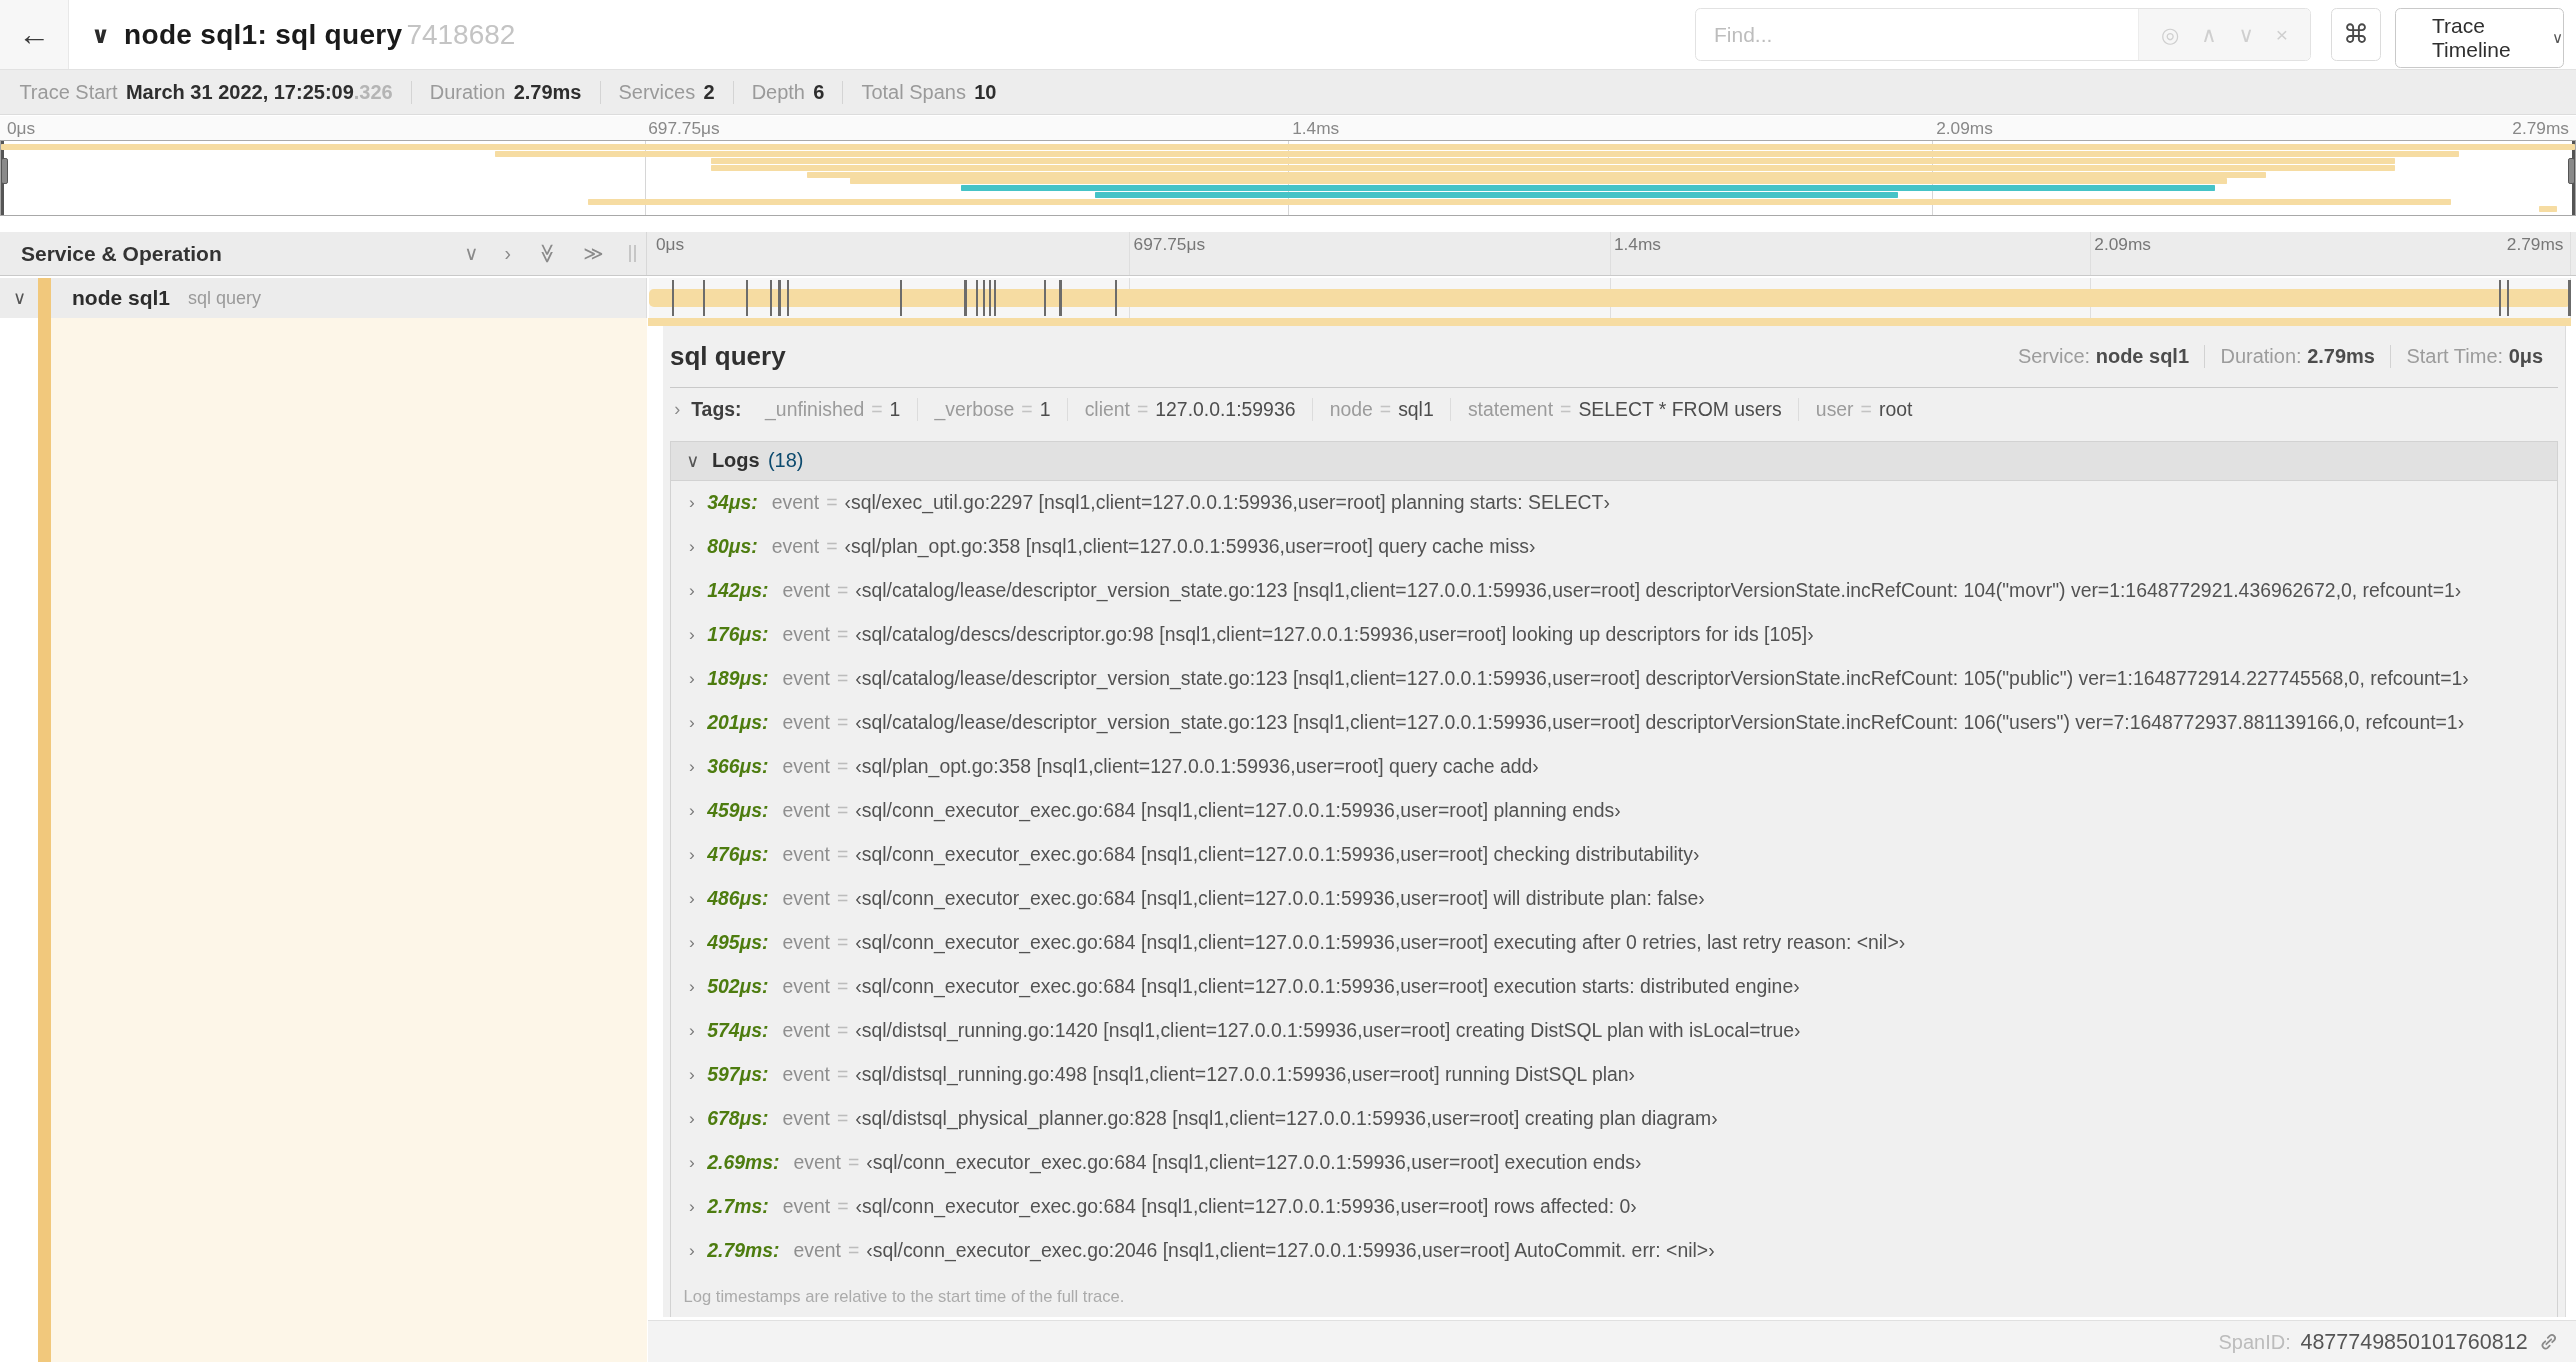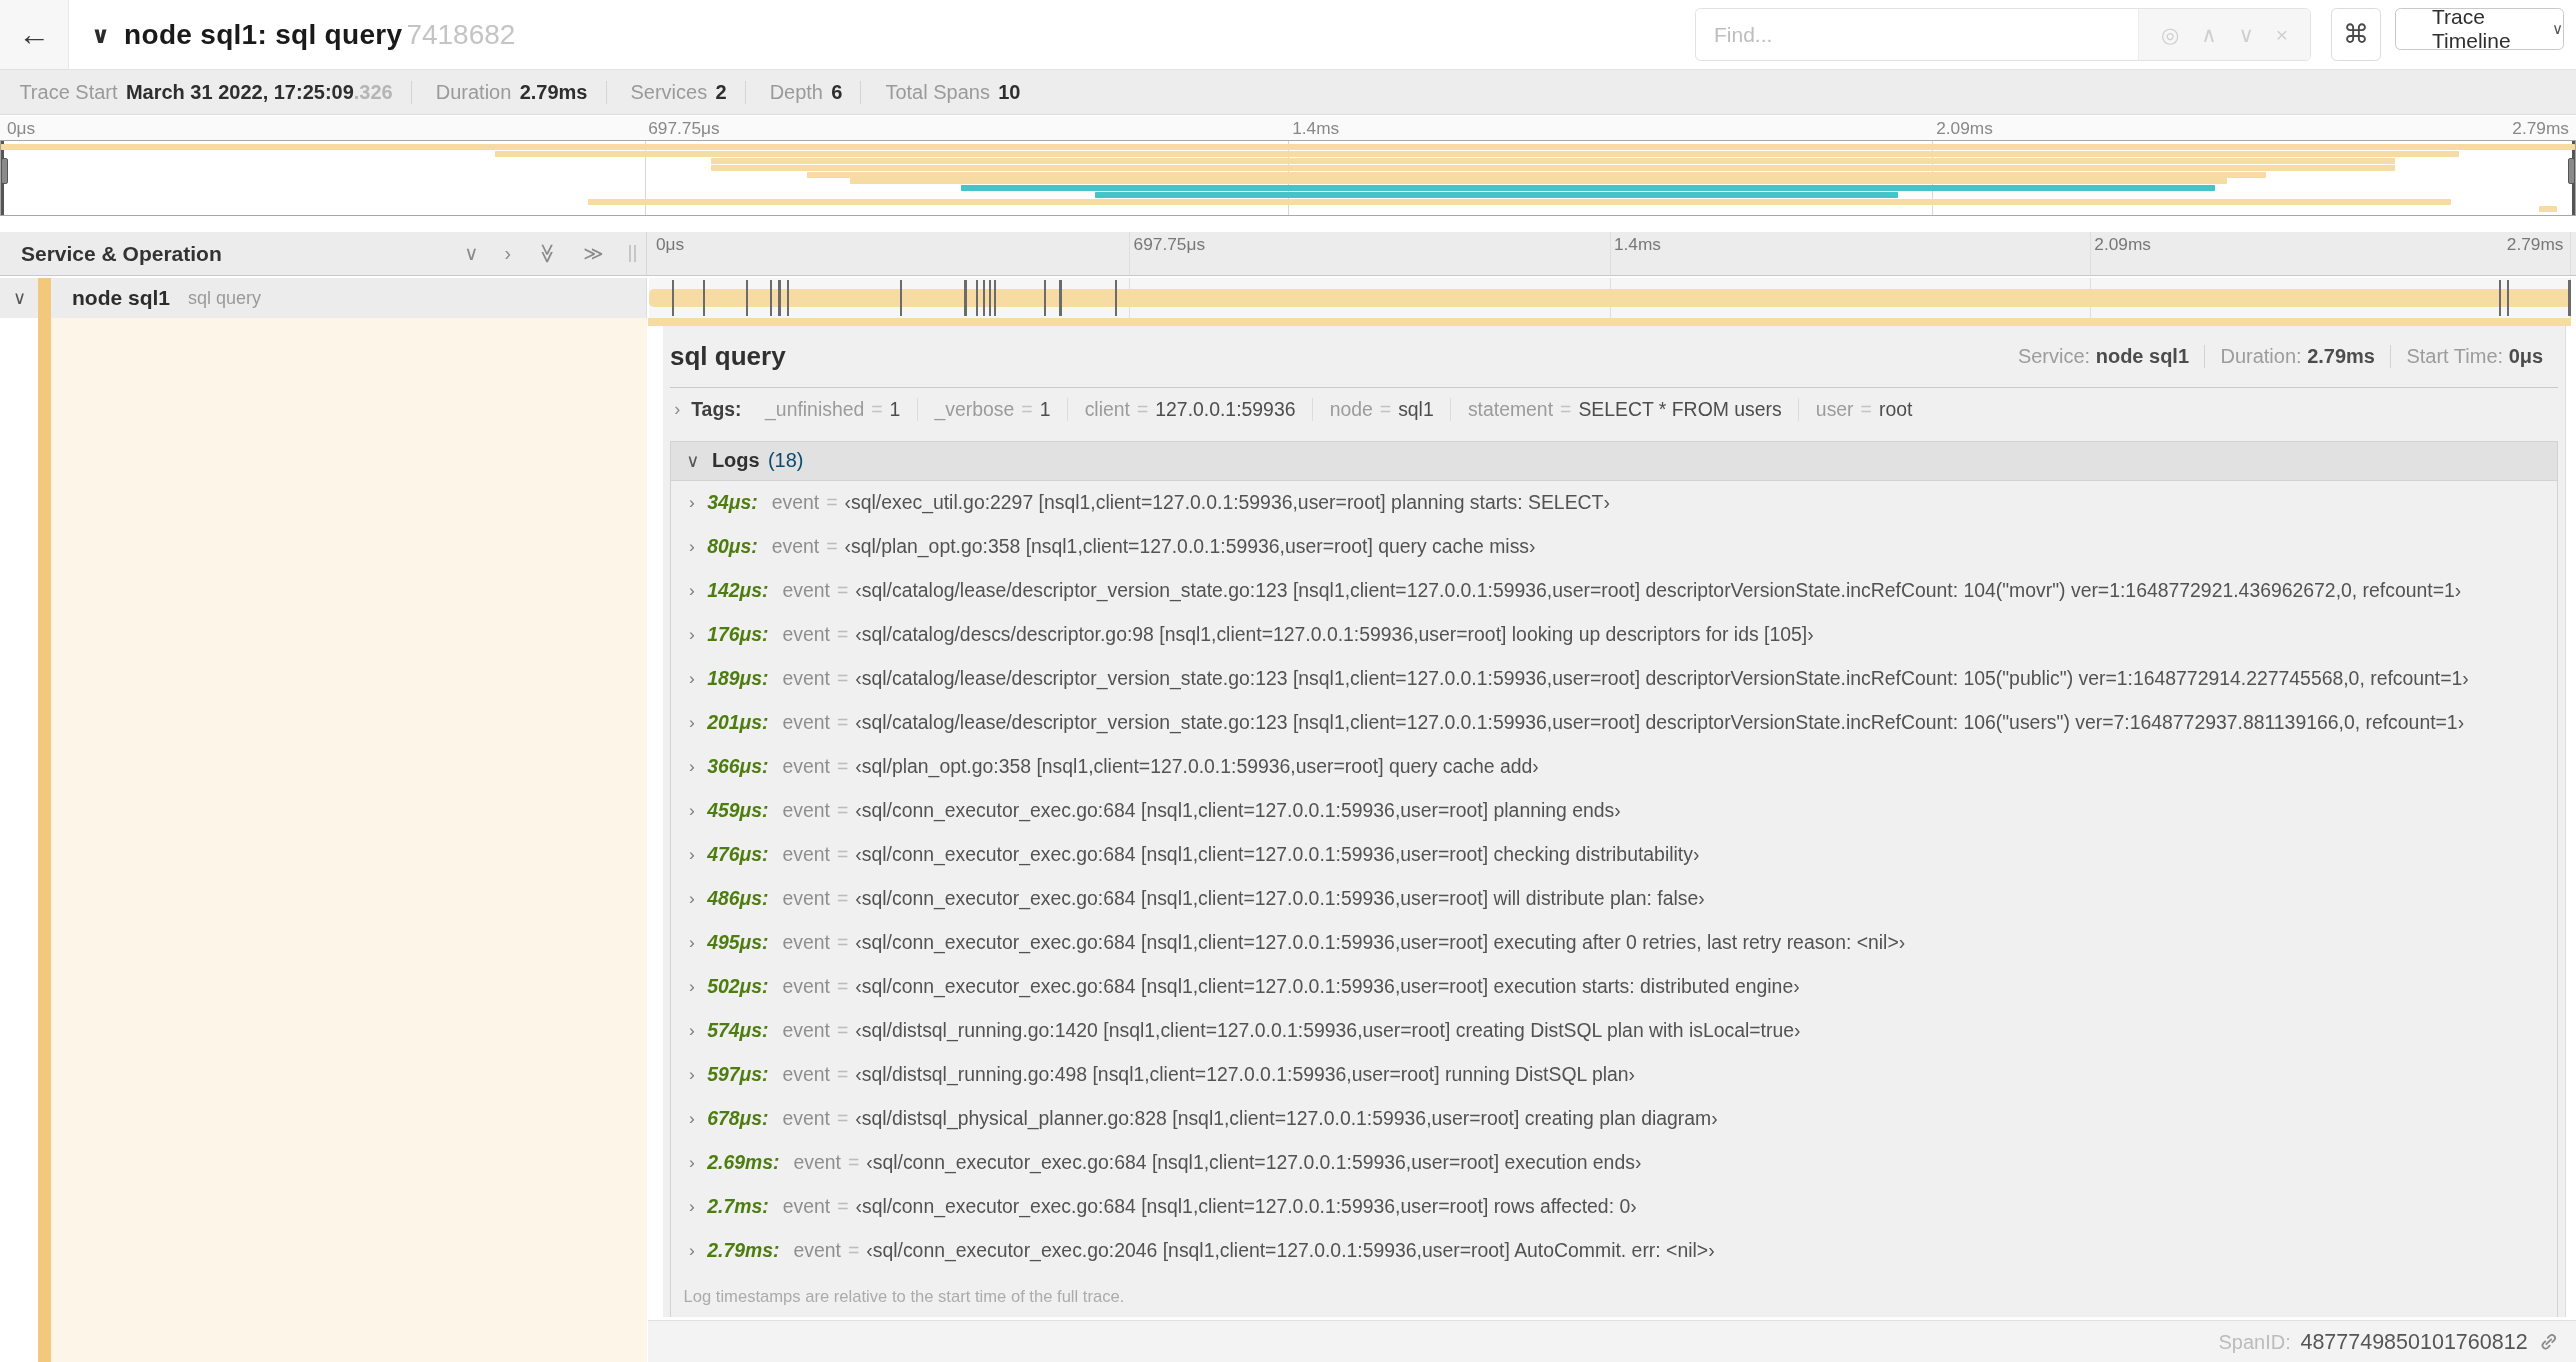--- a/index.html
+++ b/index.html
@@ -18,31 +18,31 @@
   .trace-id { font-size:28px; color:#c4c4c4; margin-left:4px; }
   .findbox { position:absolute; left:1695px; top:8.3px; width:616px; height:53px; border:1.4px solid #e2e2e2;
              border-radius:5.5px; display:flex; overflow:hidden; background:#fff; }
   .find-input { flex:1; display:flex; align-items:center; padding-left:18px; font-size:21px; color:#bdbdbd;text-align:right; }
   .find-controls { width:172px; background:#f6f6f6; border-left:1.4px solid #ececec; display:flex;
                    align-items:center; justify-content:space-evenly; color:#cfcfcf; font-size:21px; }
   .find-controls span { cursor:pointer; }
   .cmdbtn { position:absolute; left:2331px; top:8.3px; width:50px; height:53px; border:1.4px solid #dcdcdc;
             border-radius:5.5px; background:#fff; display:flex; align-items:center; justify-content:center;
             font-size:26px; color:#4a4a4a; cursor:pointer; }
-  .viewbtn { position:absolute; left:2395px; top:8.3px; width:169px; height:42px; border:1.4px solid #c9c9c9;
+  .viewbtn { position:absolute; left:2395px; top:8.3px; width:169px; height:60px; border:1.4px solid #c9c9c9;
              border-radius:5.5px; background:#fff; display:flex; align-items:center; justify-content:center;
              gap:9.7px; font-size:21px; color:#2f2f2f; cursor:pointer;padding-left:36px; }
   .viewbtn .small-chevron { font-size:15.2px; color:#555; }
 
   
   .summarybar { position:absolute; left:0; top:69px; right:0; height:46px; background:#ededed;
                 border-top:0.7px solid #e2e2e2; border-bottom:0.7px solid #dcdcdc; display:flex;
                 align-items:center; padding-left:19.4px; font-size:20px; color:#9a9a9a; }
   .sum-item { display:flex; align-items:center; white-space:nowrap; padding:0 18px 0 0; }
-  .sum-item + .sum-item { border-left:1.4px solid #d4d4d4; padding-left:24px; }
+  .sum-item + .sum-item { border-left:1.4px solid #d4d4d4; padding-left:18px; }
   .sum-item b { color:#2e2e2e; margin-left:8.3px; font-weight:bold; }
   .sum-item .suffix { color:#b5b5b5; font-weight:bold; }
 
   
   .mm-ruler { position:absolute; left:0; top:116px; right:0; height:24px; background:#fafafa;
               font-size:17.3px; color:#888; }
   .tick-label { position:absolute; top:2.1px; white-space:nowrap; }
   .tl-0 { left:7px; } .tl-1 { left:25%; padding-left:4.2px; } .tl-2 { left:50%; padding-left:4.2px; }
   .tl-3 { left:75%; padding-left:4.2px; } .tl-4 { right:7px; }
 

